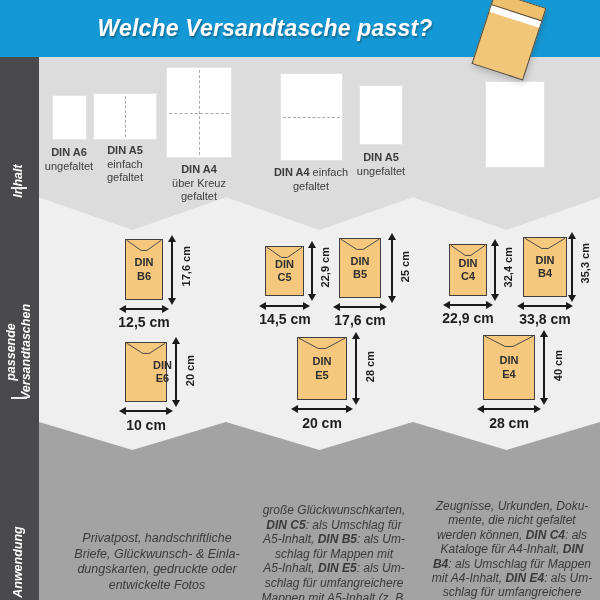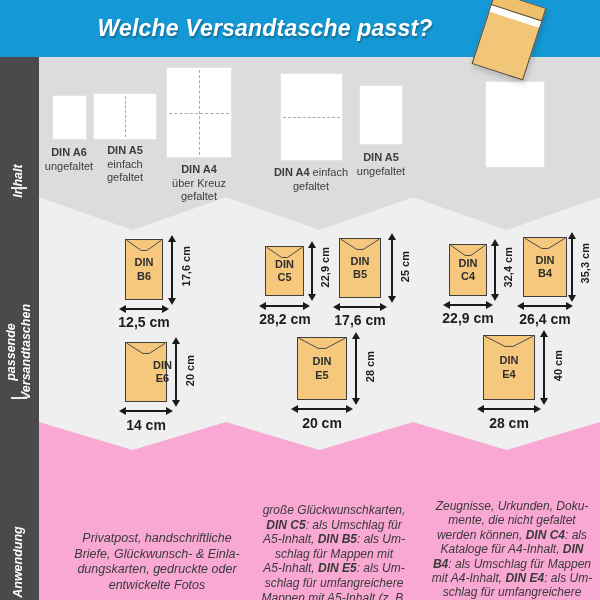--- a/index.html
+++ b/index.html
@@ -1,16 +1,16 @@
 <!DOCTYPE html>
 <html><head>
 <meta charset="utf-8">
 <style>
   html,body{margin:0;padding:0;background:#fff;}
-  #canvas{position:relative;width:600px;height:600px;overflow:hidden;background:#f9a8d4;
+  #canvas{position:relative;width:600px;height:600px;overflow:hidden;background:#a3a3a3;
           font-family:"Liberation Sans",sans-serif;}
 
   
   .header{position:absolute;left:0;top:0;width:600px;height:57px;background:#1599D6;z-index:6;}
   .title{position:absolute;left:20px;right:90px;top:15px;text-align:center;color:#fff;
          font-size:23px;font-weight:700;font-style:italic;letter-spacing:.2px;
          text-shadow:1px 2px 2px rgba(20,20,20,.35);}
   .hdr-env{position:absolute;left:482px;top:-2px;width:54px;height:76px;background:#F2C679;
            border:1px solid #4a4a4a;transform:rotate(18deg);z-index:10;
            box-shadow:2px 3px 6px rgba(0,0,0,.18);box-sizing:border-box;}
@@ -135,21 +135,21 @@
 
   <div class="env" style="left:265px;top:246px;width:39px;height:50px;">
     <svg class="flap" viewBox="0 0 100 100" preserveAspectRatio="none">
         <polyline points="2,2 42,95 58,95 98,2"></polyline>
       </svg>
     <div class="env-name">DIN C5</div>
   </div>
   <div class="varrow" style="left:311px;top:247px;height:48px;"></div>
   <div class="vlab" style="left:319px;top:247px;">22,9 cm</div>
   <div class="harrow" style="left:265px;top:305px;width:39px;"></div>
-  <div class="hlab" style="left:253px;top:311px;">28,2 cm</div>
+  <div class="hlab" style="left:253px;top:311px;">14,5 cm</div>
 
   <div class="env" style="left:339px;top:238px;width:42px;height:60px;">
     <svg class="flap" viewBox="0 0 100 100" preserveAspectRatio="none">
         <polyline points="2,2 42,95 58,95 98,2"></polyline>
       </svg>
     <div class="env-name">DIN B5</div>
   </div>
   <div class="varrow" style="left:391px;top:239px;height:58px;"></div>
   <div class="vlab" style="left:399px;top:251px;">25 cm</div>
   <div class="harrow" style="left:339px;top:306px;width:42px;"></div>
@@ -168,32 +168,32 @@
 
   <div class="env" style="left:523px;top:237px;width:44px;height:60px;">
     <svg class="flap" viewBox="0 0 100 100" preserveAspectRatio="none">
         <polyline points="2,2 42,95 58,95 98,2"></polyline>
       </svg>
     <div class="env-name">DIN B4</div>
   </div>
   <div class="varrow" style="left:571px;top:238px;height:58px;"></div>
   <div class="vlab" style="left:579px;top:243px;">35,3 cm</div>
   <div class="harrow" style="left:523px;top:305px;width:44px;"></div>
-  <div class="hlab" style="left:513px;top:311px;">26,4 cm</div>
+  <div class="hlab" style="left:513px;top:311px;">33,8 cm</div>
 
   <div class="env" style="left:125px;top:342px;width:42px;height:60px;padding-left:33px;">
     <svg class="flap" viewBox="0 0 100 100" preserveAspectRatio="none">
         <polyline points="2,2 42,95 58,95 98,2"></polyline>
       </svg>
     <div class="env-name">DIN E6</div>
   </div>
   <div class="varrow" style="left:175px;top:343px;height:58px;"></div>
   <div class="vlab" style="left:184px;top:355px;">20 cm</div>
   <div class="harrow" style="left:125px;top:410px;width:42px;"></div>
-  <div class="hlab" style="left:114px;top:417px;">14 cm</div>
+  <div class="hlab" style="left:114px;top:417px;">10 cm</div>
 
   <div class="env" style="left:297px;top:337px;width:50px;height:63px;">
     <svg class="flap" viewBox="0 0 100 100" preserveAspectRatio="none">
         <polyline points="2,2 42,95 58,95 98,2"></polyline>
       </svg>
     <div class="env-name">DIN E5</div>
   </div>
   <div class="varrow" style="left:355px;top:338px;height:61px;"></div>
   <div class="vlab" style="left:364px;top:351px;">28 cm</div>
   <div class="harrow" style="left:297px;top:408px;width:50px;"></div>

